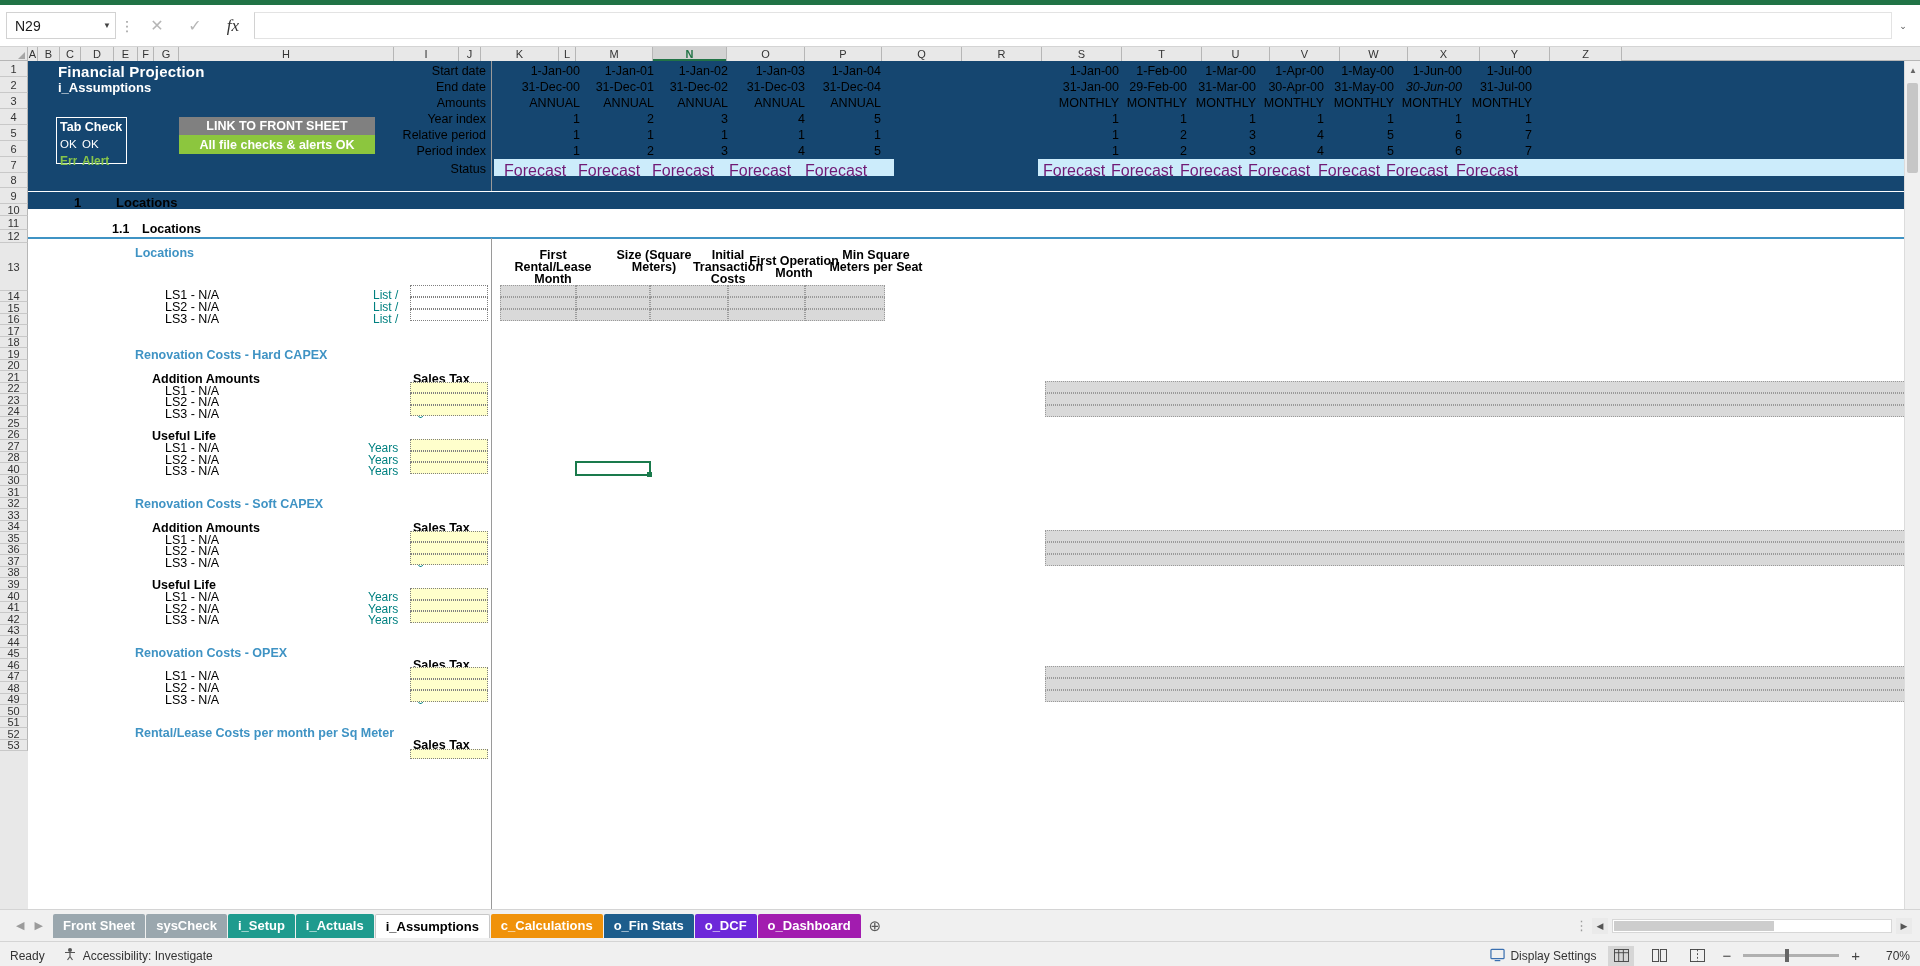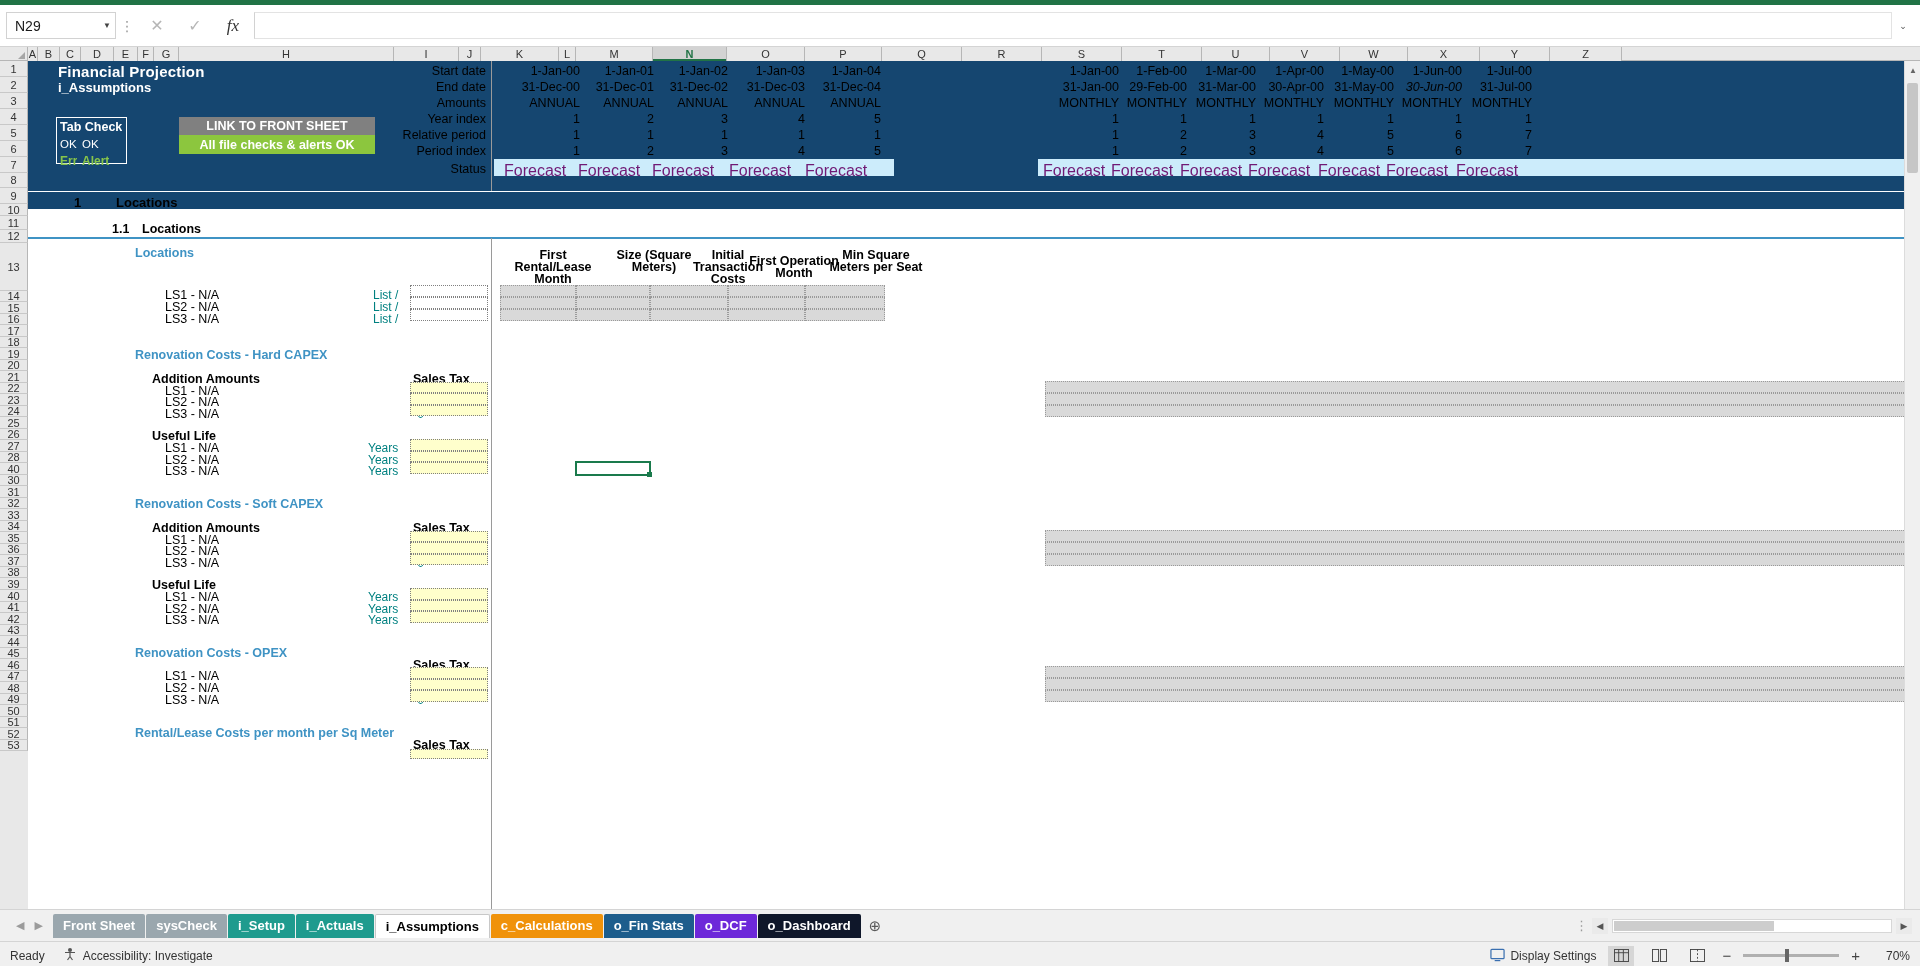--- a/index.html
+++ b/index.html
@@ -539,21 +539,21 @@
     <span>▶</span>
   </div>
   <div class="tab" style="background:#9aa7ae;">Front Sheet</div>
   <div class="tab" style="background:#9aa7ae;">sysCheck</div>
   <div class="tab" style="background:#1f9b8e;">i_Setup</div>
   <div class="tab" style="background:#1f9b8e;">i_Actuals</div>
   <div class="tab active">i_Assumptions</div>
   <div class="tab" style="background:#f0920a;">c_Calculations</div>
   <div class="tab" style="background:#1d5d8c;">o_Fin Stats</div>
   <div class="tab" style="background:#6d28d9;">o_DCF</div>
-  <div class="tab" style="background:#0f172a;">o_Dashboard</div>
+  <div class="tab" style="background:#a21caf;">o_Dashboard</div>
   <div class="addsheet">⊕</div>
   <div class="tab-right">
     <span style="color:#9a9a9a;font-size:13px;line-height:8px;">⋮</span>
     <div class="hs-arrow">◀</div>
     <div class="hscroll-track">
       <div class="hscroll-thumb"></div>
     </div>
     <div class="hs-arrow">▶</div>
   </div>
 </div>

